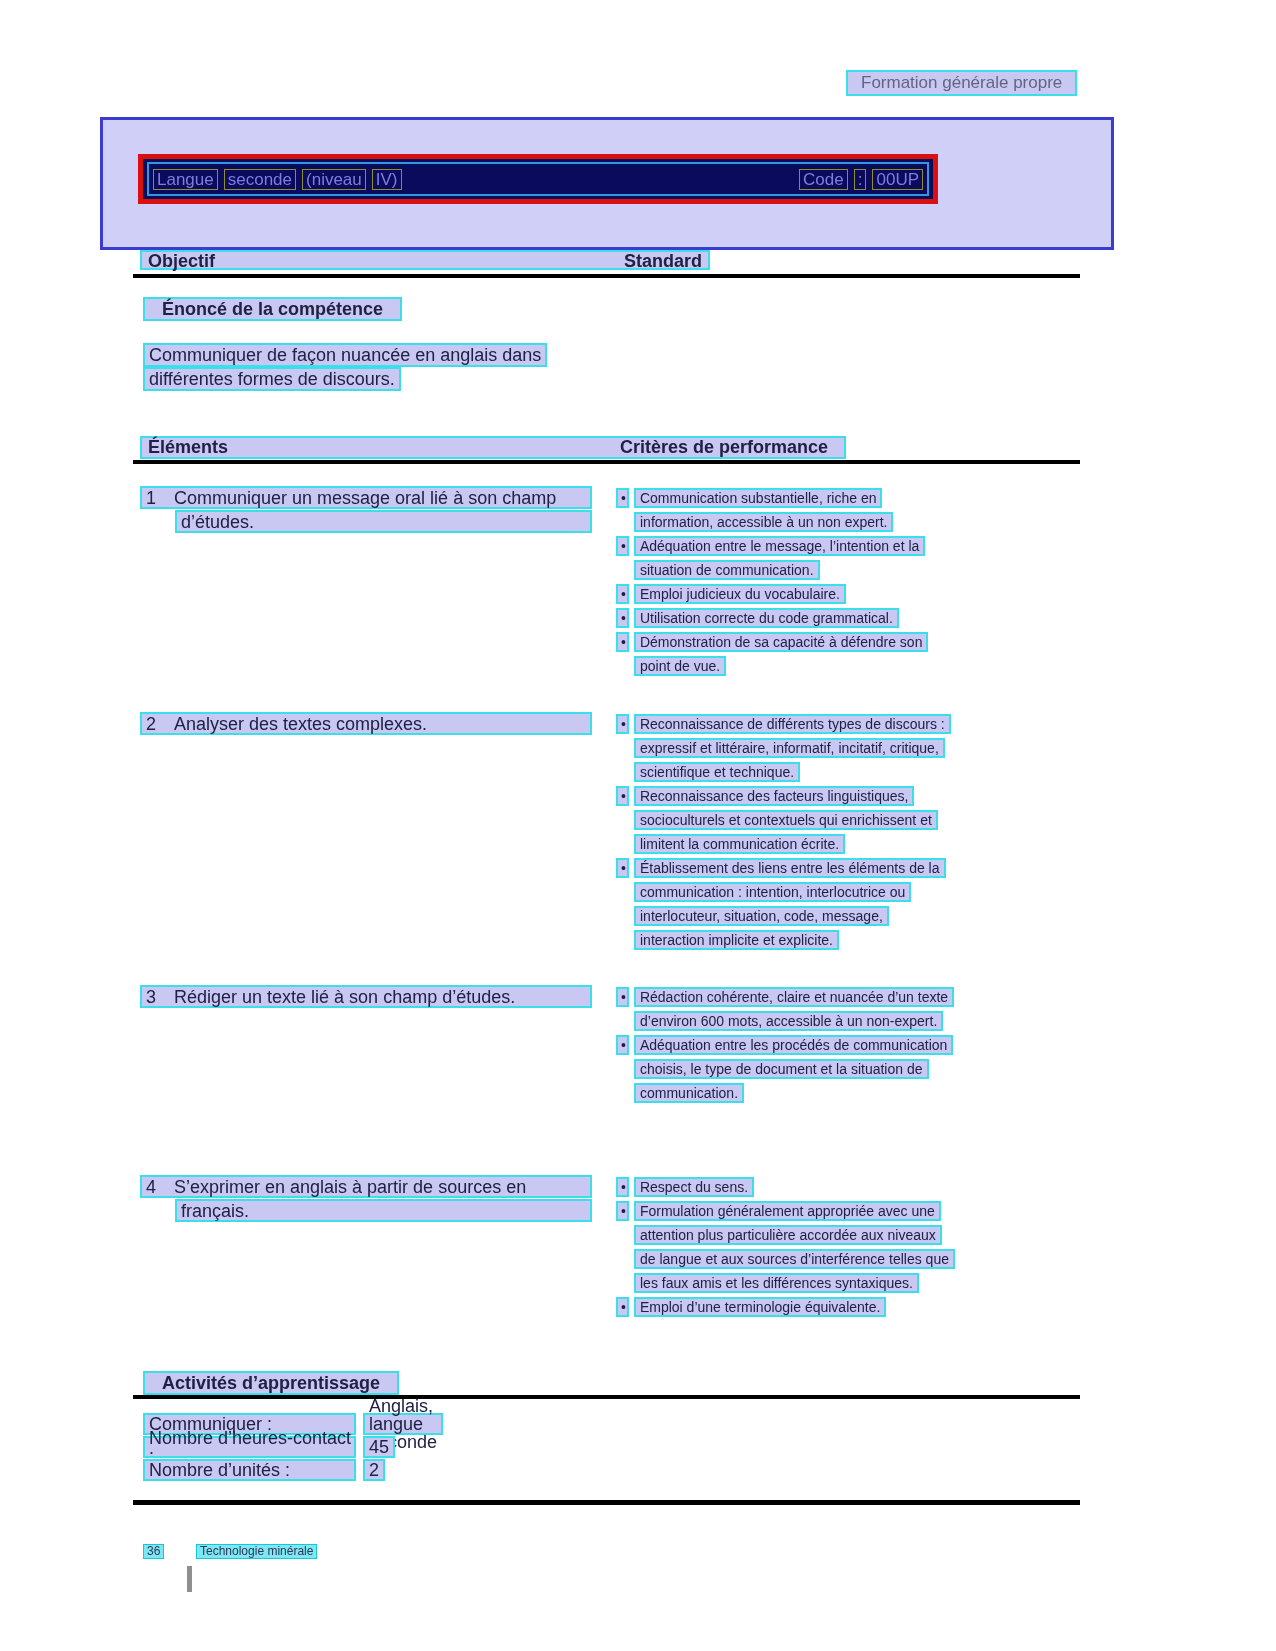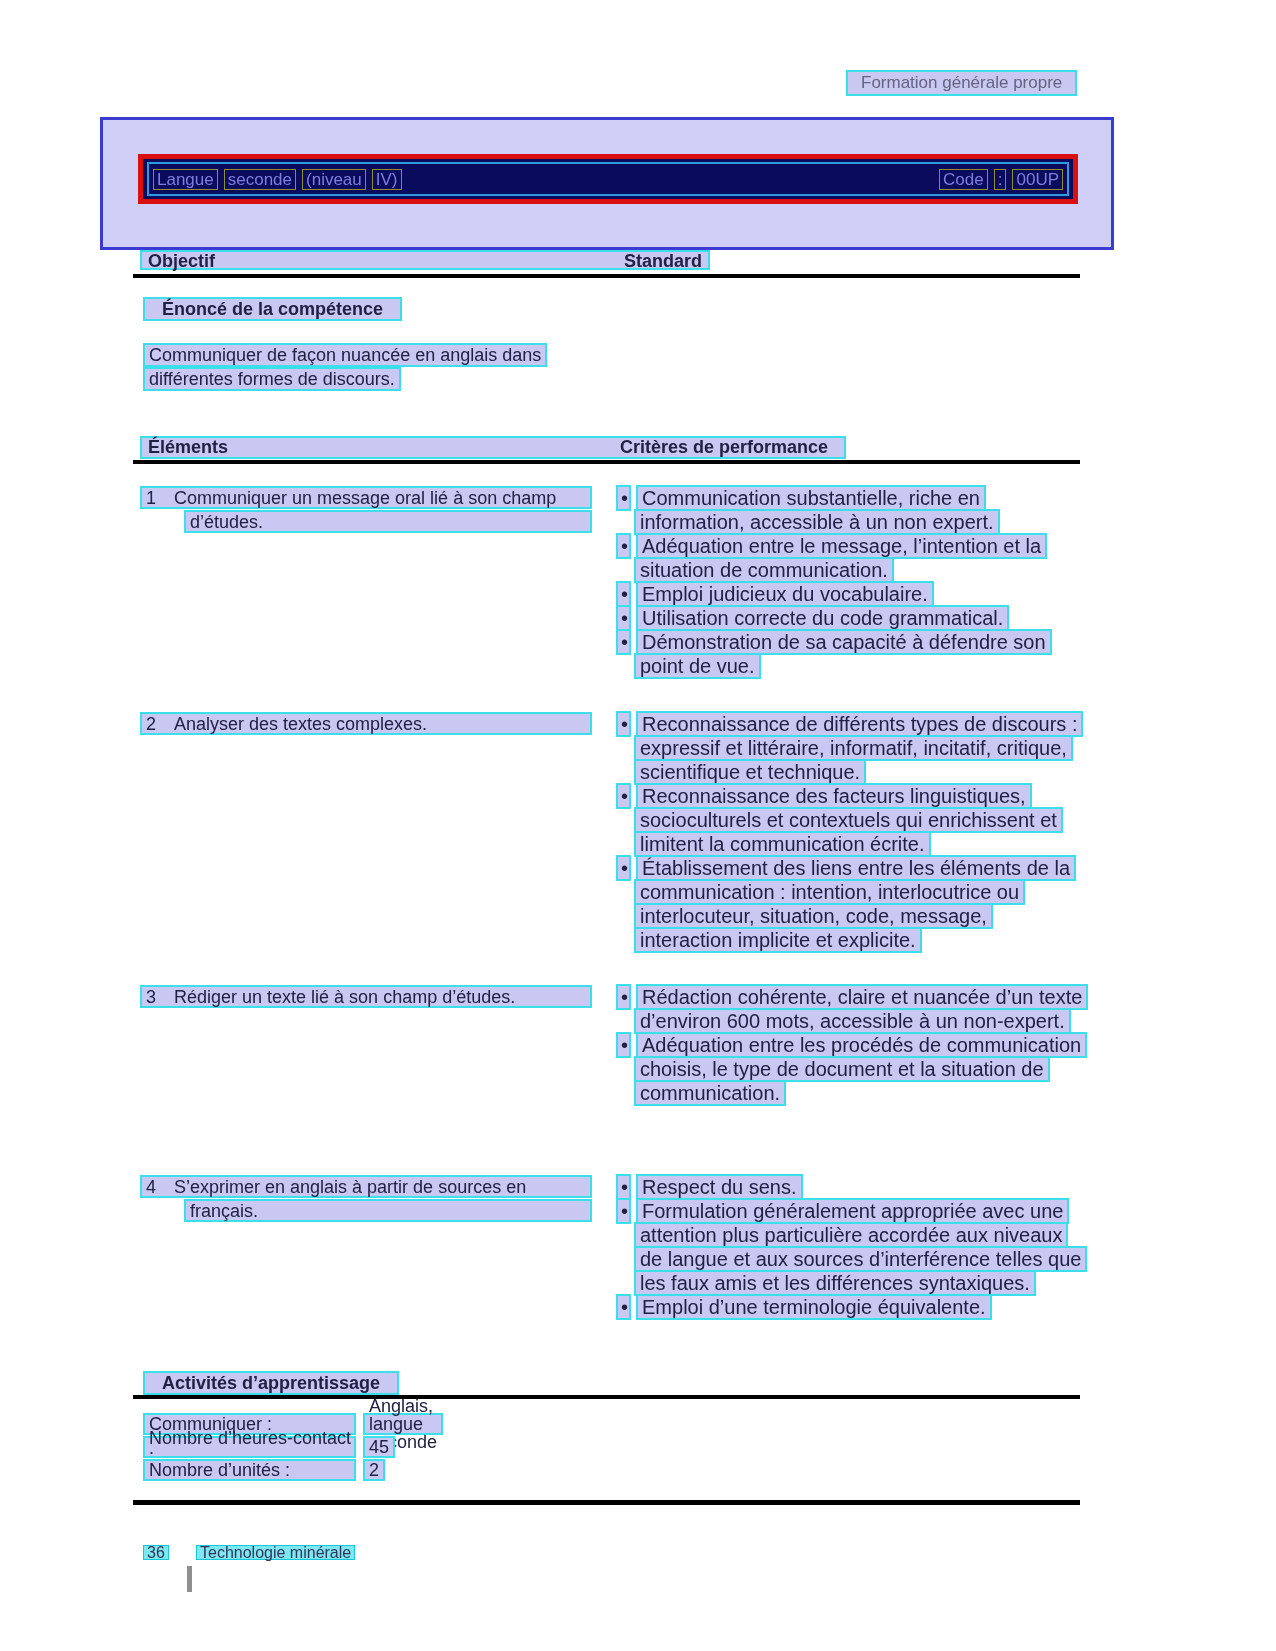--- a/index.html
+++ b/index.html
@@ -22,21 +22,21 @@
     box-decoration-break:clone;
     white-space:pre-line;
     padding:0 4px;
   }
 
   .tag { left:846px; top:70px; font-size:17px; color:#64647f; padding:1px 13px; }
 
   
   .bigbox { left:100px; top:117px; width:1014px; height:133px;
             background:#cfcff8; border:3px solid #3b3bd0; position:absolute; }
-  .redbox { position:absolute; left:35px; top:34px; width:940px; height:50px;
+  .redbox { position:absolute; left:35px; top:34px; width:800px; height:50px;
             background:#0b0b5e; border:5px solid #da0f0f; display:flex; align-items:stretch; }
   .linebox { flex:1; margin:3px 4px; border:2px solid #2b9ade;
              display:flex; justify-content:space-between; align-items:center; padding:0 4px; }
   .wgroup { display:flex; gap:6px; align-items:center; }
   .word { border:1px solid #8e8e2e; color:#7d7ddd; font-size:17px; line-height:19px; padding:0 3px; }
 
   .objrow { left:140px; top:250px; width:570px; height:17px; position:absolute;
             font-weight:bold; font-size:18px; line-height:18px; padding:0 0 16px 6px; }
   .objrow .std { position:absolute; left:482px; top:0; }
 
@@ -50,33 +50,33 @@
               font-weight:bold; font-size:18px; line-height:18px; padding:0 0 0 6px; }
   .elemsrow .crh { position:absolute; left:478px; top:0; }
 
   .trow { position:absolute; left:0; width:1276px; }
   .el-col { position:absolute; left:140px; width:452px; }
   .cr-col { position:absolute; left:616px; width:478px; }
 
   .el-line { height:23px; margin-bottom:1px; background:#c8c8f3; border:2px solid #3bdfe9;
              font-size:18px; line-height:18px; padding:0 4px; display:flex; align-items:center; }
   .el-num { width:28px; flex:none; }
-  .el-line.cont { margin-left:44px; }
-
-  .crit { font-size:20px; line-height:24px; padding-left:18px; text-indent:-18px; }
+  .el-line.cont { margin-left:35px; }
+
+  .crit { font-size:14px; line-height:24px; padding-left:18px; text-indent:-18px; }
   .crit .bullet { background:#c8c8f3; border:2px solid #3bdfe9; padding:0 1px 0 3px; margin-right:5px; }
   .crit .ctext { background:#c8c8f3; border:2px solid #3bdfe9; }
 
   .inforow { position:absolute; left:143px; height:22px; }
   .ilabel { position:absolute; left:0; top:0; width:213px; height:22px;
             font-size:18px; line-height:18px; padding:0 0 0 4px; display:flex; align-items:center; }
   .ivalue { position:absolute; left:220px; top:0; height:22px;
             font-size:18px; line-height:18px; padding:0 4px; display:flex; align-items:center; }
 
-  .foot { position:absolute; top:1544px; font-size:16px; color:#343458; }
+  .foot { position:absolute; top:1544px; font-size:12px; color:#343458; }
   .footbox { background:#7ce8f2; border:1.5px solid #18c6da; padding:0 3px; line-height:13px; display:inline-block; }
   .cursor { position:absolute; left:187px; top:1566px; width:5px; height:26px; background:#8f8f8f; }
 </style>
 </head>
 <body>
 
 <div class="abs hl tag">Formation générale propre</div>
 
 <div class="bigbox">
   <div class="redbox">

